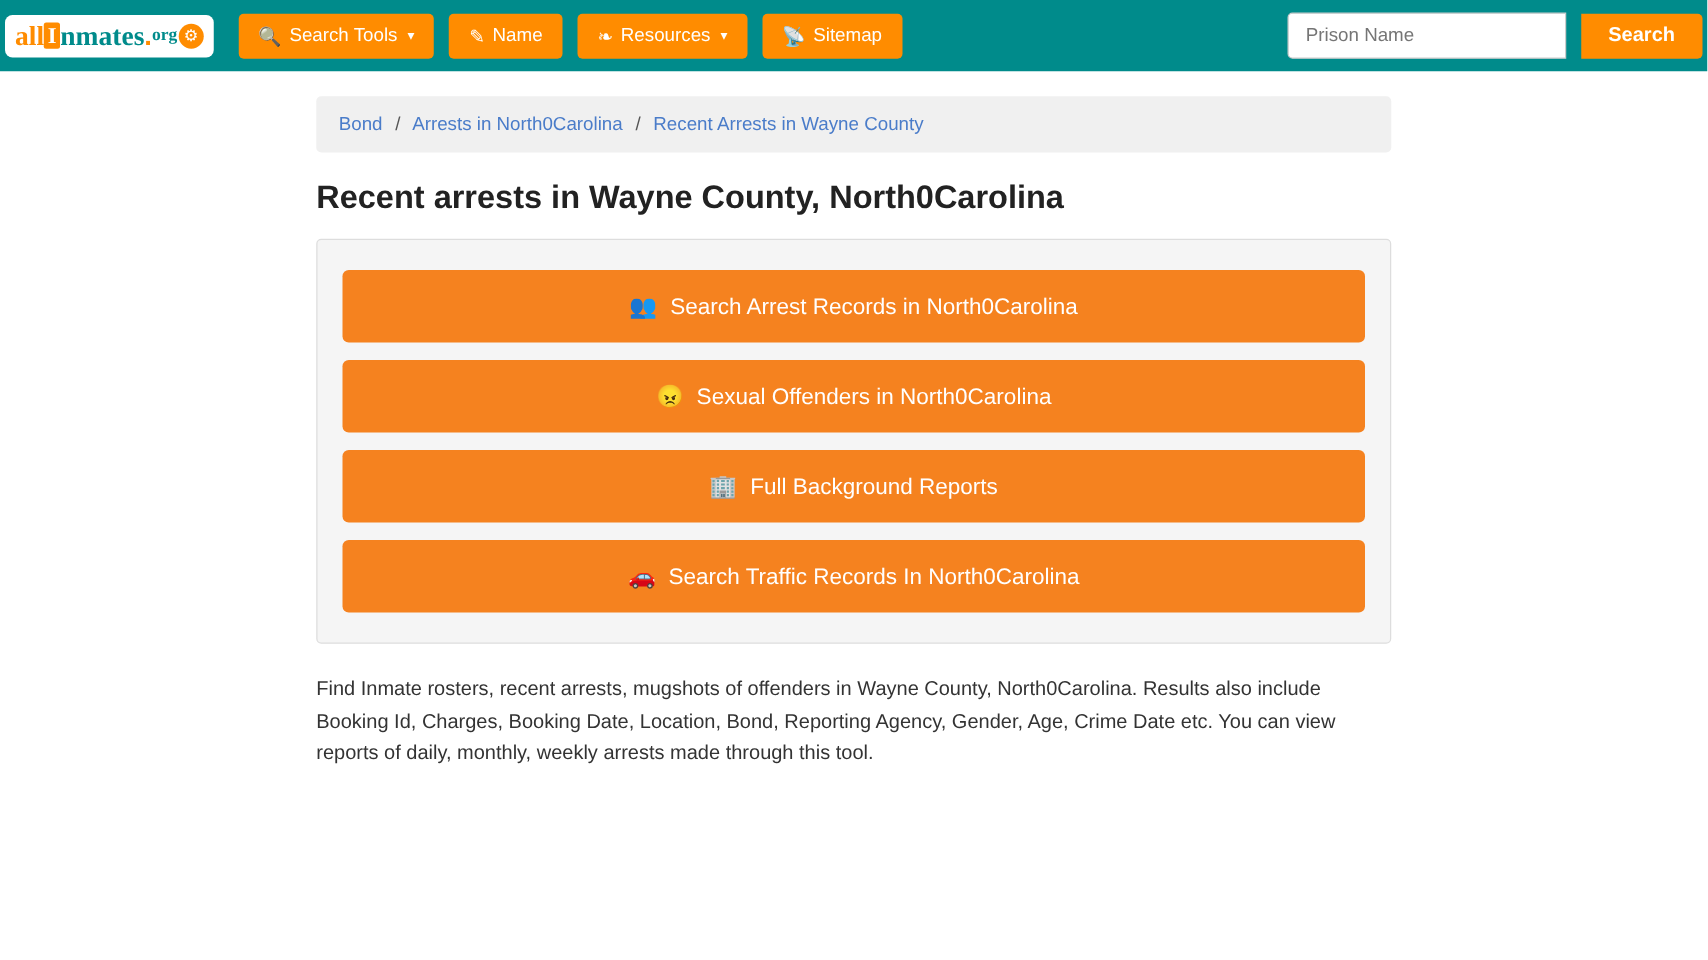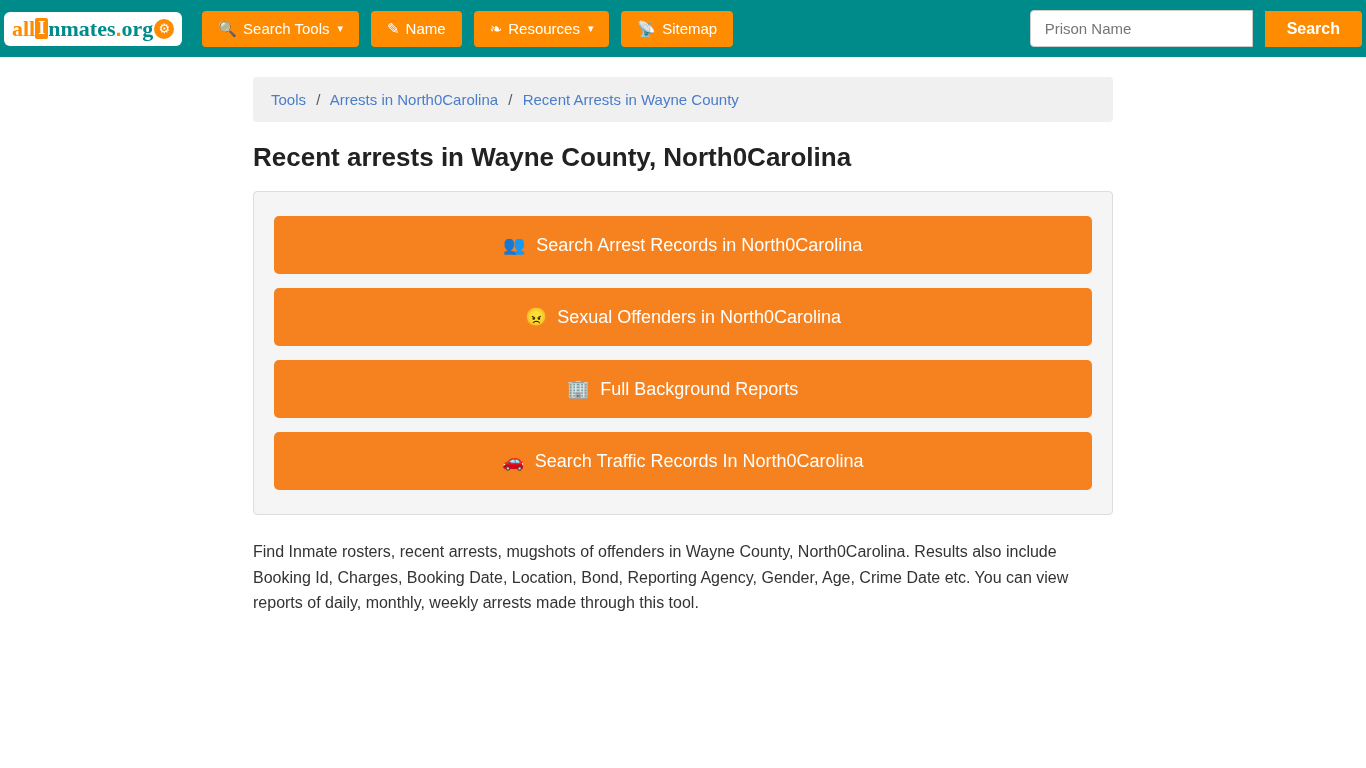--- a/index.html
+++ b/index.html
@@ -146,21 +146,21 @@
       background: #ff8c00; 
       color: #fff; 
       font-size: 18px; 
       font-weight: bold;
       padding: 0 3px;
       border-radius: 2px;
       font-family: Georgia, serif;
     }
     .logo-nmates { color: #008B8B; font-size: 22px; font-weight: 900; font-family: Georgia, serif; }
     .logo-dot { color: #ff8c00; font-size: 22px; font-weight: 900; }
-    .logo-org-text { color: #008B8B; font-size: 22px; font-weight: 900; font-family: Georgia, serif; }
+    .logo-org-text { color: #008B8B; font-size: 14px; font-weight: 900; font-family: Georgia, serif; }
     .logo-gear {
       display: inline-flex; align-items: center; justify-content: center;
       background: #ff8c00; border-radius: 50%; width: 20px; height: 20px;
       color: #fff; font-size: 13px; margin-left: 1px;
     }
   </style>
 </head>
 <body>
 
 <header class="header">
@@ -199,21 +199,21 @@
 
   <input class="prison-input" type="text" placeholder="Prison Name" style="">
   <button class="search-btn">
     <span>Search</span>
   </button>
 </header>
 
 <main class="content">
 
   <nav class="breadcrumb">
-    <a href="#">Tools</a>
+    <a href="#">Bond</a>
     <span class="separator">/</span>
     <a href="#">Arrests in North0Carolina</a>
     <span class="separator">/</span>
     <span class="current">Recent Arrests in Wayne County</span>
   </nav>
 
   <h1 class="page-title">Recent arrests in Wayne County, North0Carolina</h1>
 
   <div class="buttons-box">
     <button class="big-btn">

